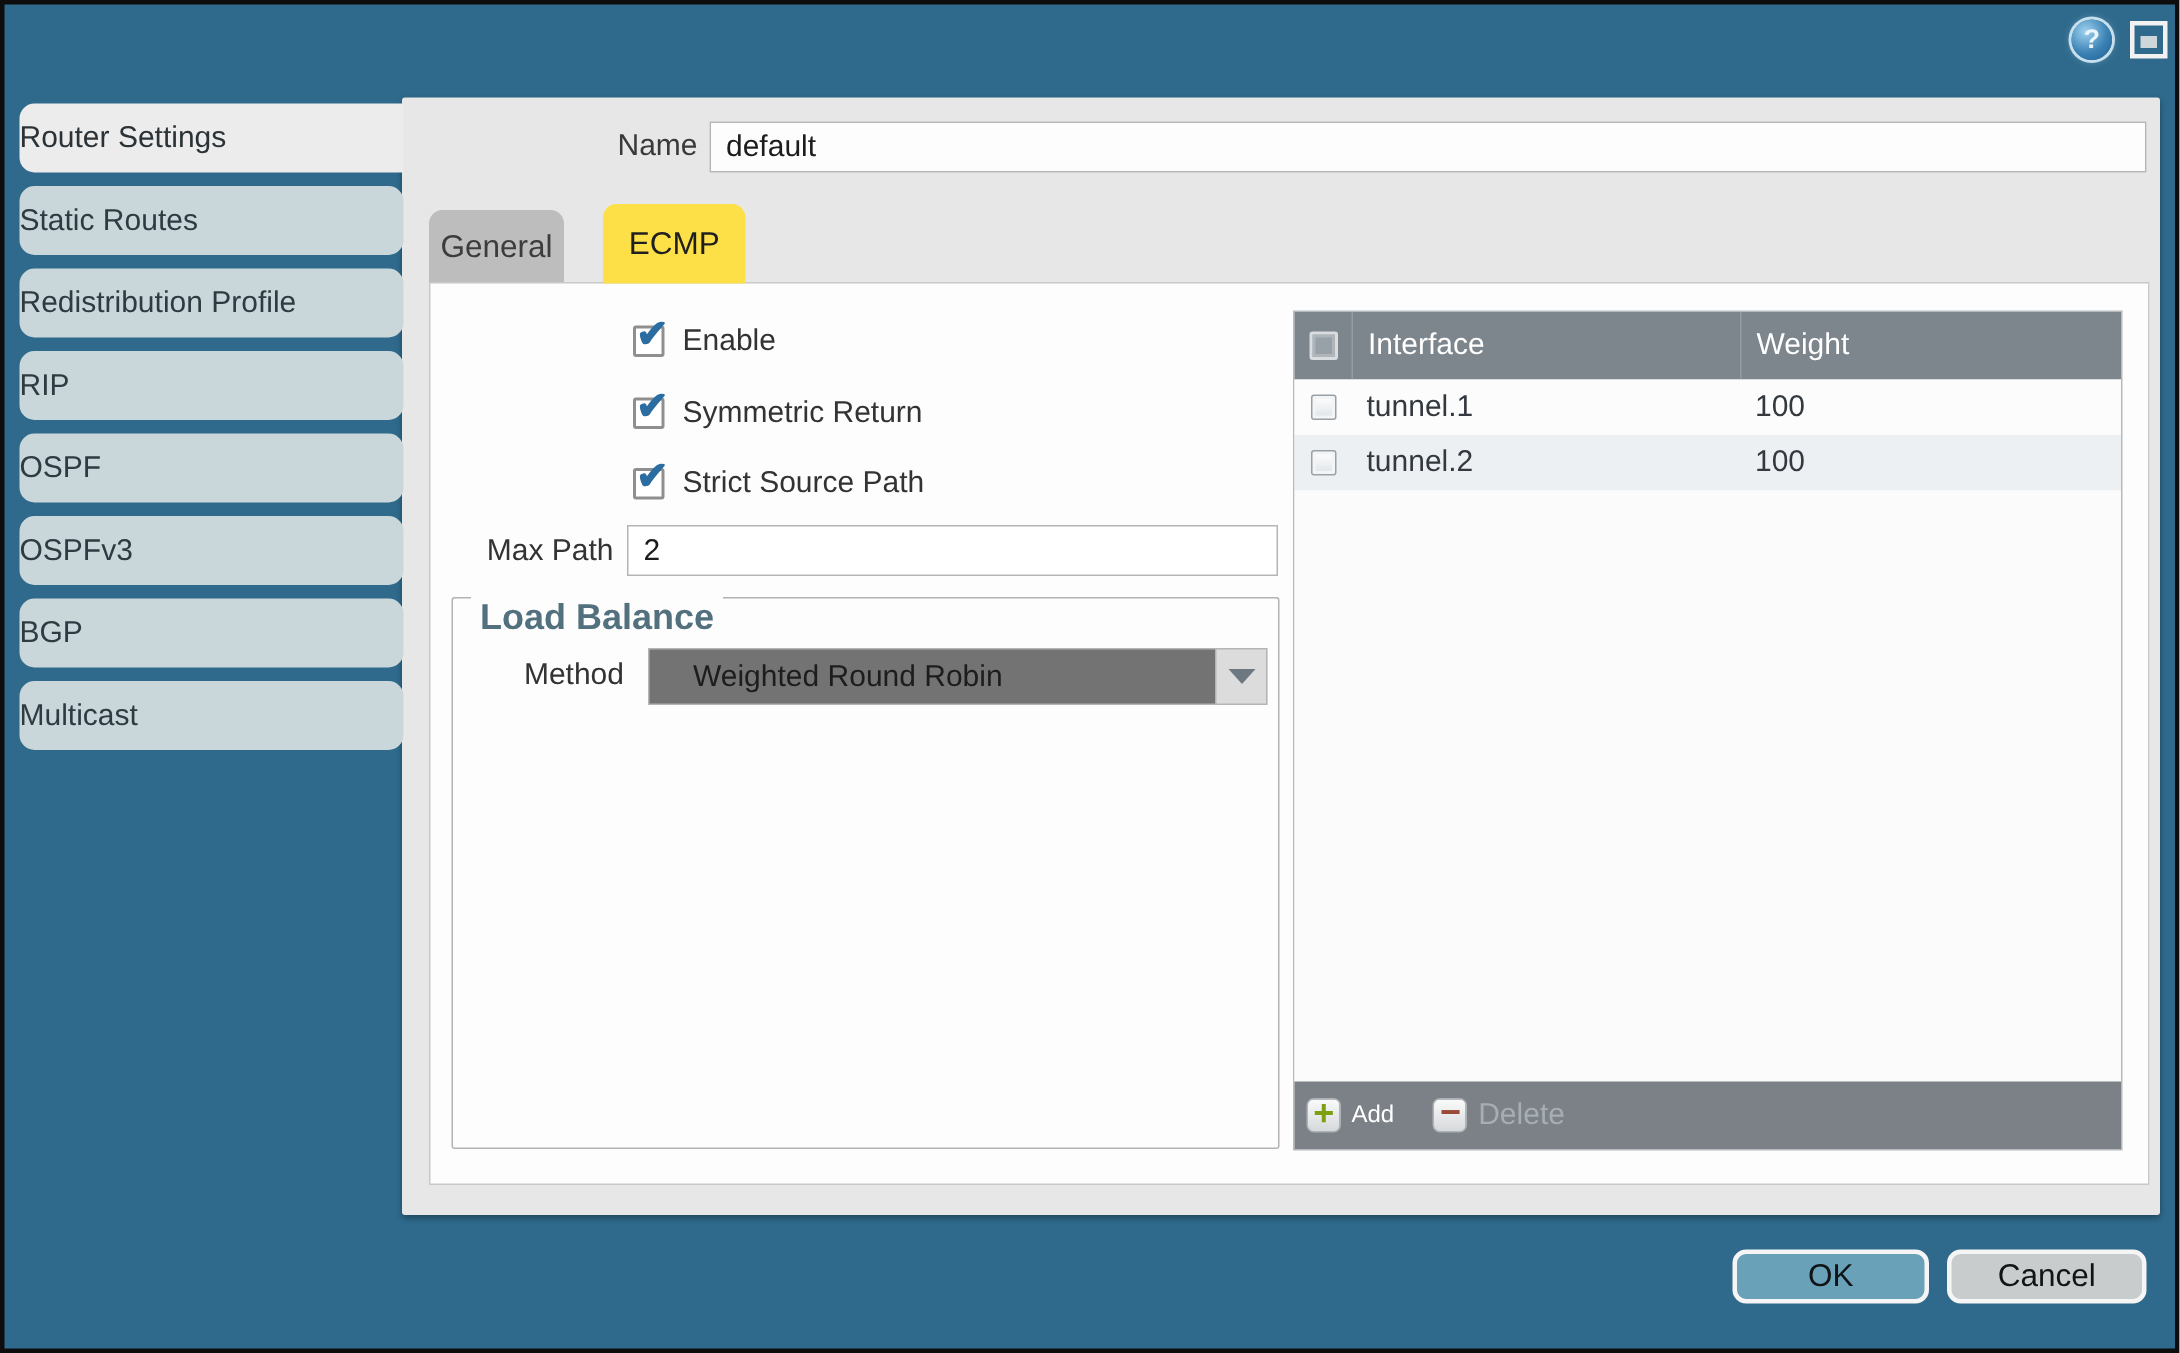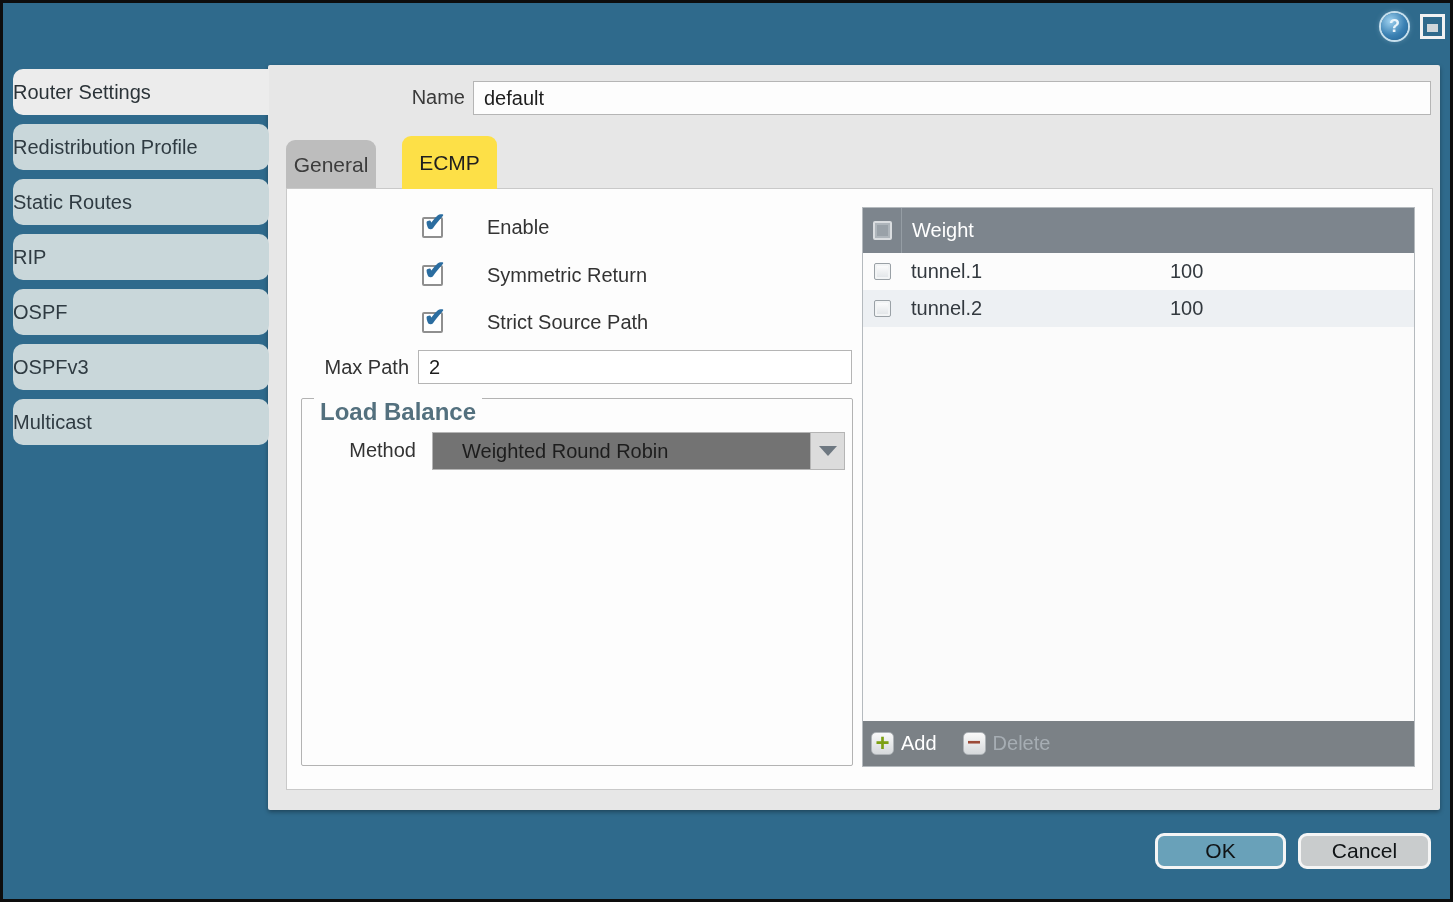--- a/index.html
+++ b/index.html
@@ -77,21 +77,21 @@
   
   .chk-row { position:absolute; left:135px; height:26px; display:flex; align-items:center; }
   .chk-row.r0 { top:25px; } .chk-row.r1 { top:73px; } .chk-row.r2 { top:120px; }
   .checkbox {
     position:relative; width:21px; height:21px; background:#fff;
     border:2px solid #8f8f8f; border-radius:2px; margin-right:12px; cursor:pointer;
   }
   .checkbox .check {
     position:absolute; left:0px; top:-12px; font-size:26px; color:#2b6da0; font-weight:bold;
   }
-  .chk-label { font-size:20px; color:#333;margin-left:32px; }
+  .chk-label { font-size:20px; color:#333; }
 
   
   .maxpath-label { position:absolute; left:20px; top:167px; width:102px; text-align:right; font-size:20px; color:#333; }
   .maxpath-input {
     position:absolute; left:131px; top:161px; width:434px; height:34px;
     border:1px solid #b5b5b5; background:#fff; padding:0 10px;
     font-family:"Liberation Sans", sans-serif; font-size:20px; color:#1d1d1d;
   }
 
   
@@ -150,21 +150,21 @@
     flex:0 0 45px; background:#7b8186; display:flex; align-items:center; padding-left:8px;
   }
   .tbtn { display:flex; align-items:center; cursor:pointer; margin-right:26px; }
   .tbtn-icon {
     width:23px; height:23px; border-radius:5px; margin-right:7px;
     background:linear-gradient(#fafafa,#d6d9db); border:1px solid #aeb3b7;
     display:flex; align-items:center; justify-content:center;
   }
   .plus-glyph { color:#7da013; font-size:24px; font-weight:bold; line-height:20px; margin-top:-2px; }
   .minus-glyph { color:#9c4a38; font-size:24px; font-weight:bold; line-height:18px; margin-top:-4px; }
-  .tbtn-label-add { color:#ffffff; font-size:20px; }
+  .tbtn-label-add { color:#ffffff; font-size:16px; }
   .tbtn-label-del { color:#a6adb3; font-size:20px; }
   .tbtn.disabled { cursor:default; }
 
   
   .footer-btn {
     position:absolute; top:830px; height:36px; border-radius:9px;
     border:3px solid #f5f5f5; display:flex; align-items:center; justify-content:center;
     font-size:21px; color:#101416; cursor:pointer;
   }
   .ok-btn { left:1152px; width:131px; background:#69a1b9; }
@@ -177,25 +177,26 @@
 
   <div class="help-icon">?</div>
   <div class="window-icon">
     <div class="inner"></div>
   </div>
 
   <div class="main-panel"></div>
 
   <div class="sidebar">
     <div class="side-item active">Router Settings</div>
+    <div class="side-item">Static Routes</div>
     <div class="side-item">Redistribution Profile</div>
-    <div class="side-item">Static Routes</div>
     <div class="side-item">RIP</div>
     <div class="side-item">OSPF</div>
     <div class="side-item">OSPFv3</div>
+    <div class="side-item">BGP</div>
     <div class="side-item">Multicast</div>
   </div>
 
   <div class="name-label">Name</div>
   <input class="name-input" value="default" style="">
 
   <div class="tab tab-general">General</div>
   <div class="tab tab-ecmp">ECMP</div>
 
   <div class="tab-panel">
@@ -229,20 +230,21 @@
       <div class="method-arrow-btn">
         <div class="tri"></div>
       </div>
     </div>
 
     <div class="itable">
       <div class="itable-header">
         <div class="hcell hcell-chk">
           <div class="hdr-checkbox"></div>
         </div>
+        <div class="hcell hcell-if">Interface</div>
         <div class="hcell hcell-w">Weight</div>
       </div>
 
       <div class="trow even">
         <div class="tcell tcell-chk">
           <div class="row-checkbox"></div>
         </div>
         <div class="tcell tcell-if">tunnel.1</div>
         <div class="tcell tcell-w">100</div>
       </div>

